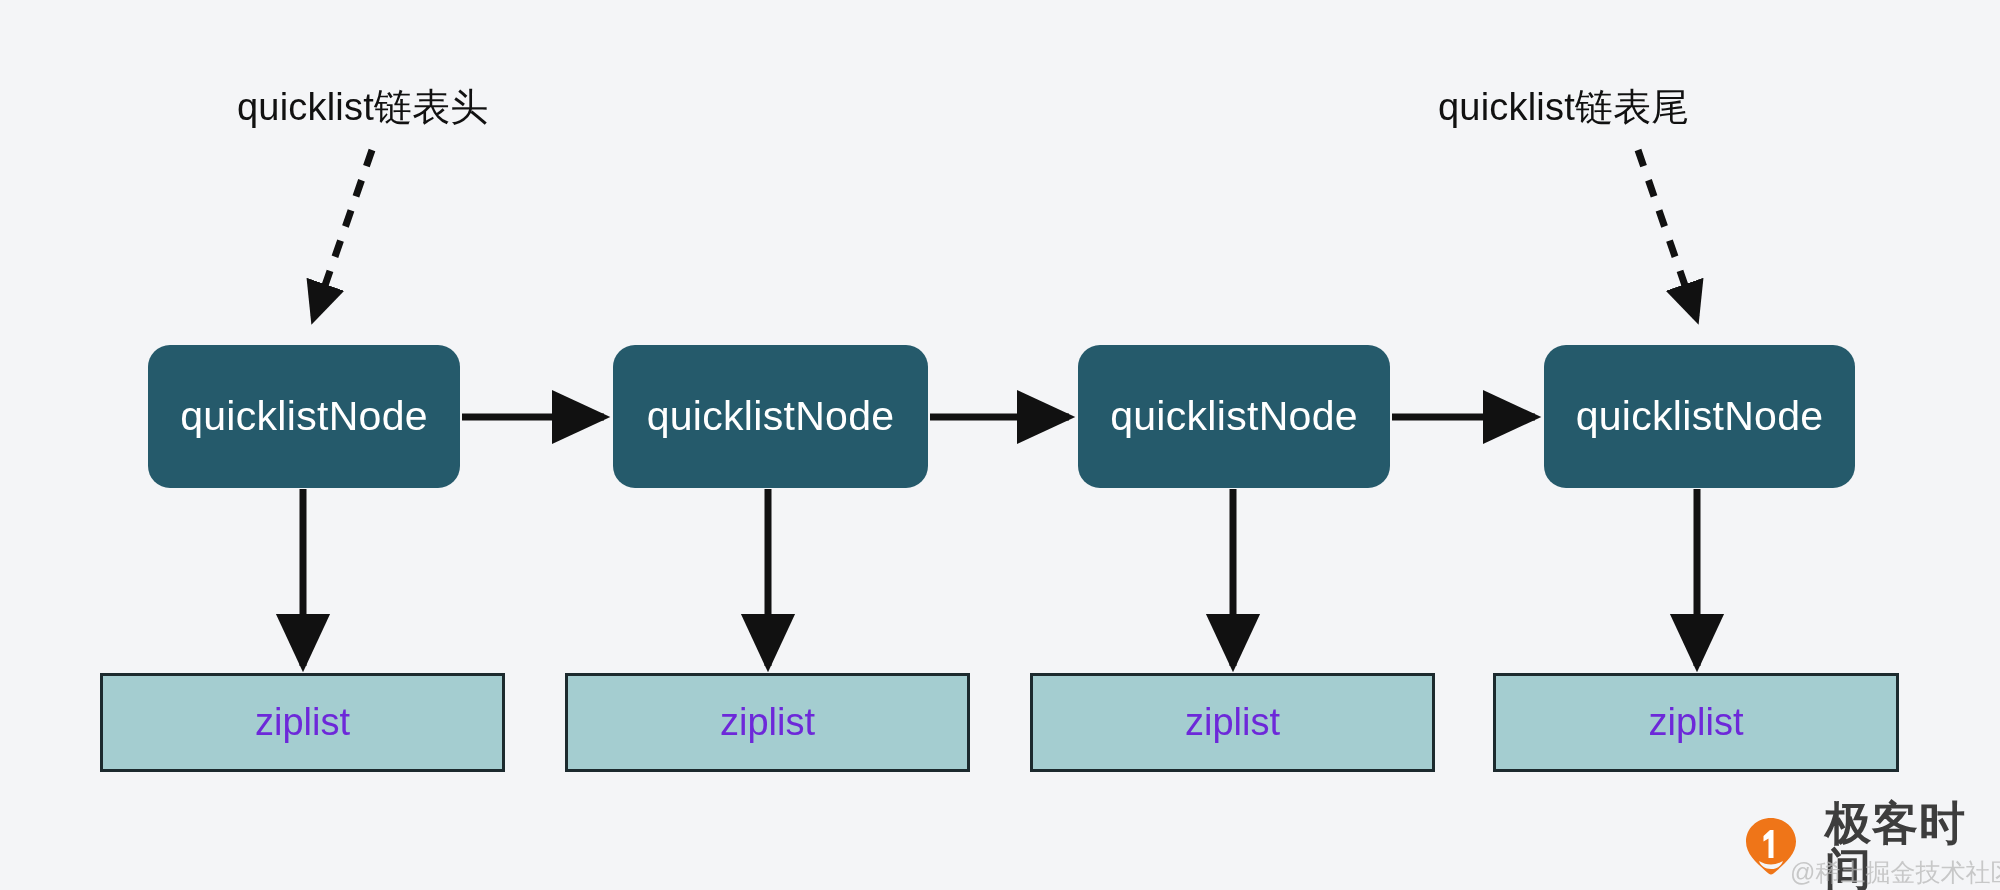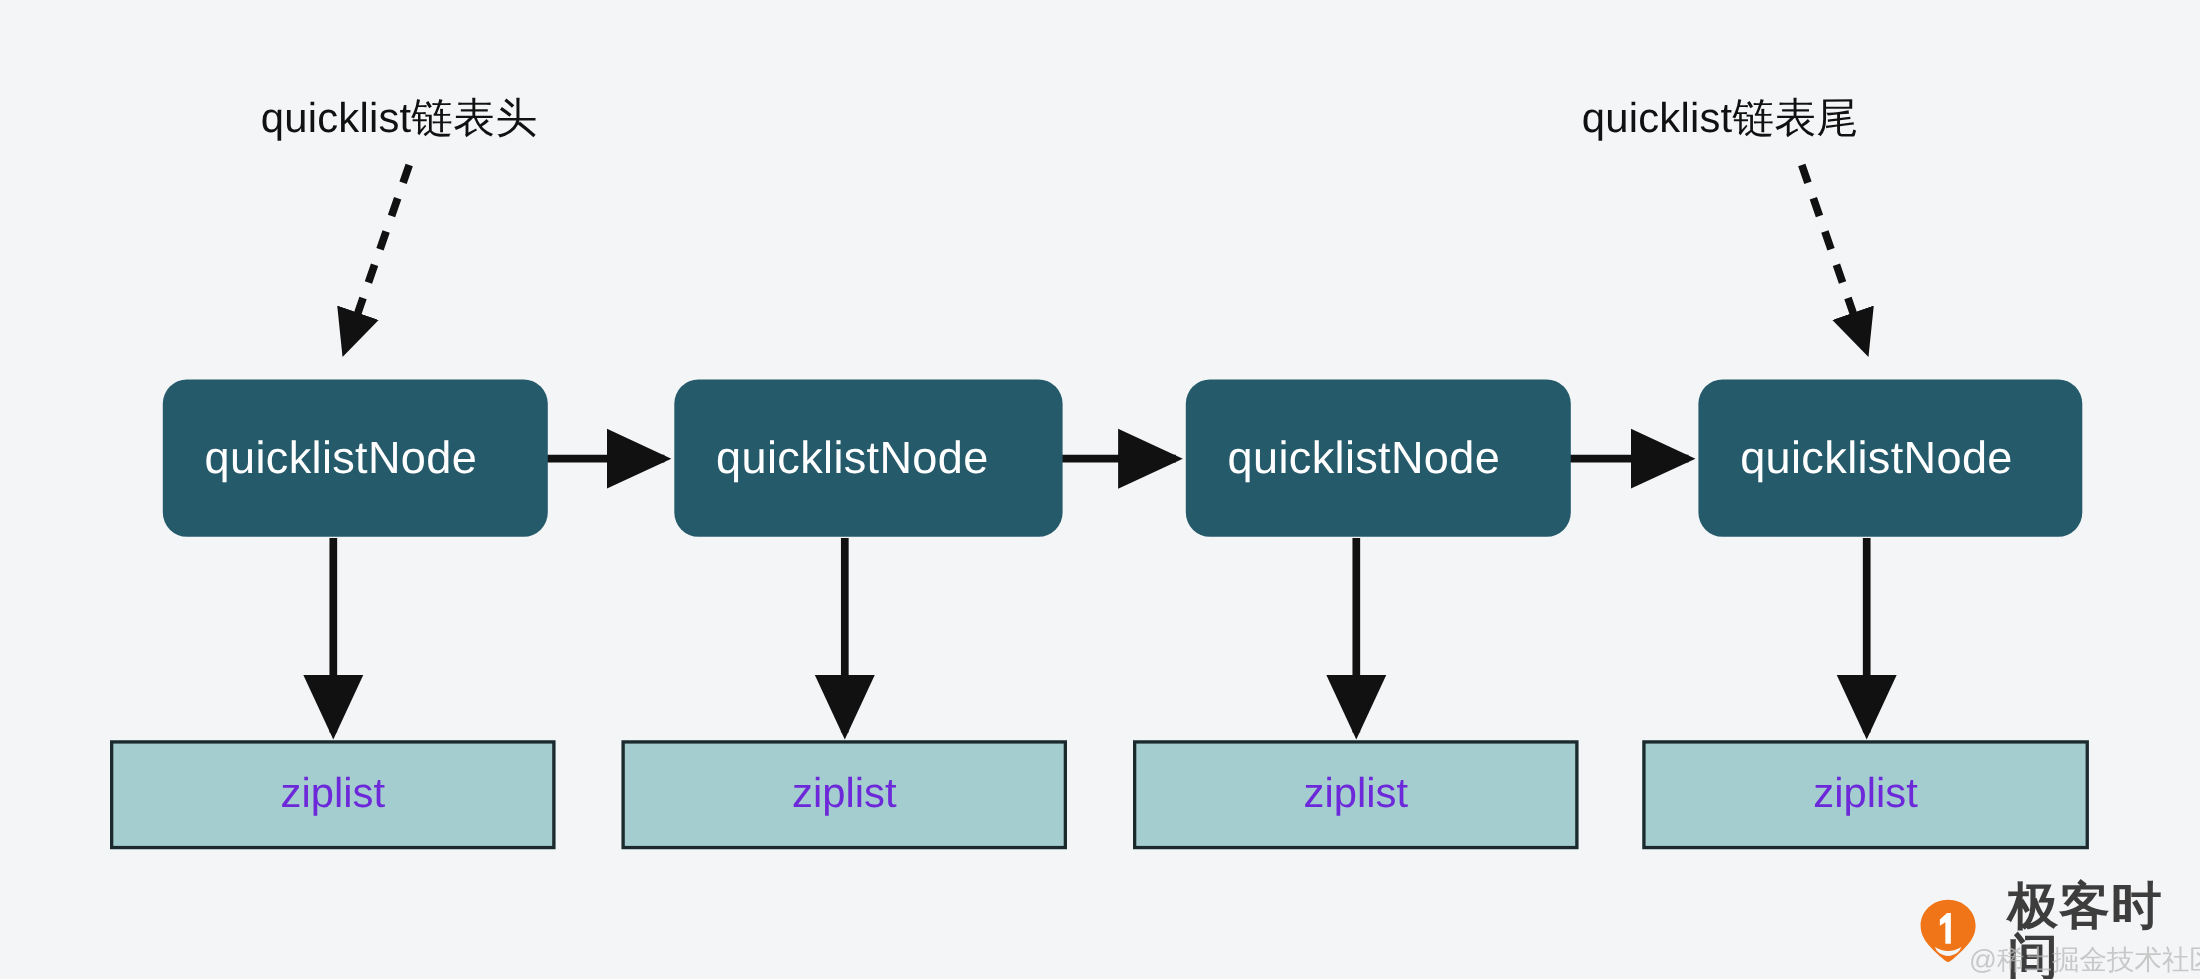--- a/index.html
+++ b/index.html
@@ -35,25 +35,24 @@
   #label-tail { left: 1438px; top: 82px; }
 
   
   .node-box {
     position: absolute;
     height: 143px;
     background: #255a6b;
     border-radius: 22px;
     display: flex;
     align-items: center;
-    justify-content: flex-start;
+    justify-content: center;
     color: #ffffff;
     font-size: 41px;
     letter-spacing: 0.3px;
-    padding-left: 38px;
   }
   .node-label { color: #ffffff; }
 
   
   .ziplist-box {
     position: absolute;
     height: 99px;
     background: #a4cdd0;
     border: 3px solid #1c2a2e;
     box-sizing: border-box;

